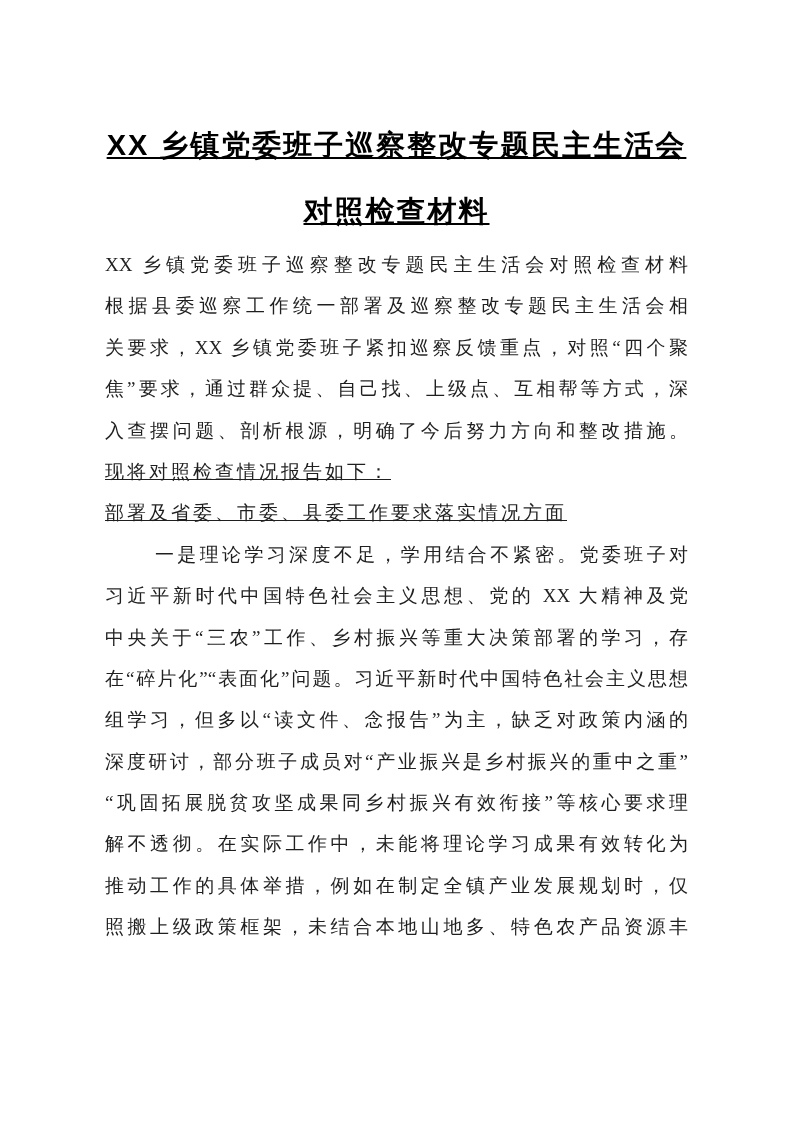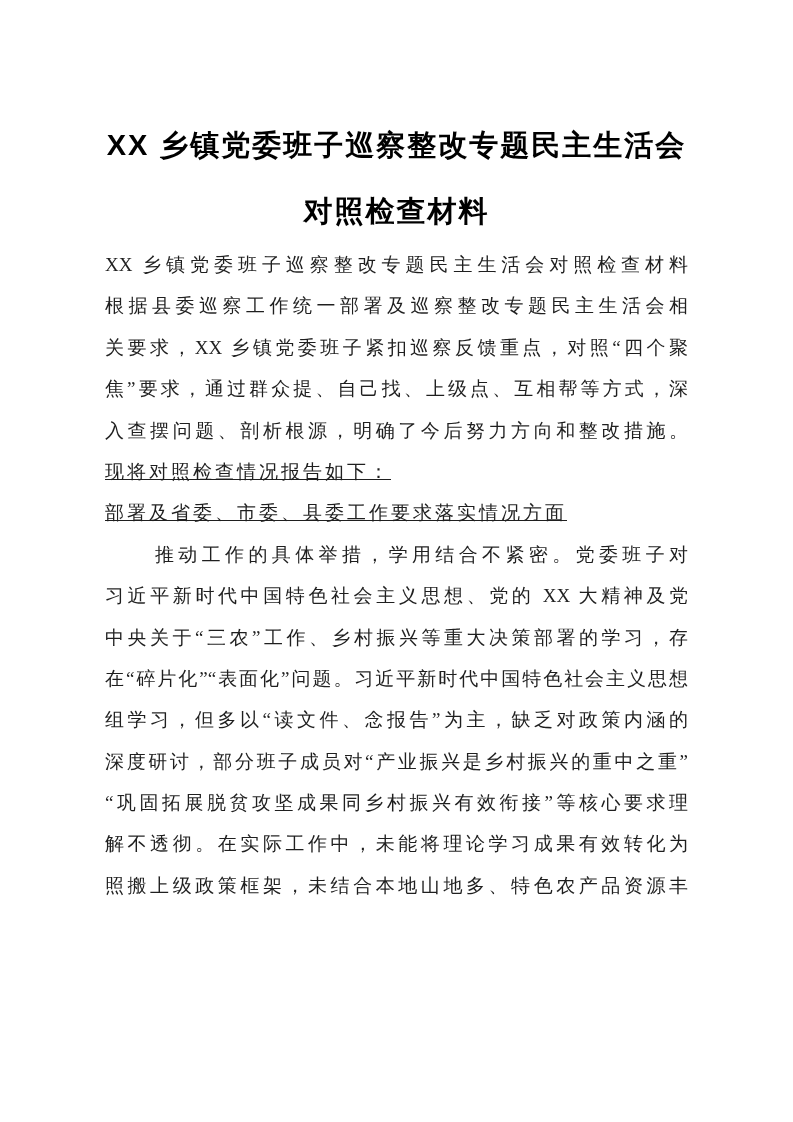--- a/index.html
+++ b/index.html
@@ -12,20 +12,21 @@
     width: 793px;
     height: 1122px;
     background: #ffffff;
     overflow: hidden;
     font-family: "Liberation Serif", serif;
   }
   .title-block {
     padding-top: 112px;
     text-align: center;
     color: #000000;
+    text-decoration: underline;
   }
   .title-line {
     font-family: "Liberation Sans", sans-serif;
     font-weight: 700;
     font-size: 29px;
     line-height: 66px;
     letter-spacing: 2px;
     white-space: nowrap;
   }
   .body-text {
@@ -63,24 +64,25 @@
   </div>
 
   <div class="body-text">
     <div class="line">XX 乡镇党委班子巡察整改专题民主生活会对照检查材料</div>
     <div class="line">根据县委巡察工作统一部署及巡察整改专题民主生活会相</div>
     <div class="line">关要求，XX 乡镇党委班子紧扣巡察反馈重点，对照“四个聚</div>
     <div class="line">焦”要求，通过群众提、自己找、上级点、互相帮等方式，深</div>
     <div class="line">入查摆问题、剖析根源，明确了今后努力方向和整改措施。</div>
     <div class="line end">现将对照检查情况报告如下：</div>
     <div class="line end">部署及省委、市委、县委工作要求落实情况方面</div>
-    <div class="line indent">推动工作的具体举措，学用结合不紧密。党委班子对</div>
+    <div class="line indent">一是理论学习深度不足，学用结合不紧密。党委班子对</div>
     <div class="line">习近平新时代中国特色社会主义思想、党的 XX 大精神及党</div>
     <div class="line">中央关于“三农”工作、乡村振兴等重大决策部署的学习，存</div>
     <div class="line">在“碎片化”“表面化”问题。习近平新时代中国特色社会主义思想</div>
     <div class="line">组学习，但多以“读文件、念报告”为主，缺乏对政策内涵的</div>
     <div class="line">深度研讨，部分班子成员对“产业振兴是乡村振兴的重中之重”</div>
     <div class="line">“巩固拓展脱贫攻坚成果同乡村振兴有效衔接”等核心要求理</div>
     <div class="line">解不透彻。在实际工作中，未能将理论学习成果有效转化为</div>
+    <div class="line">推动工作的具体举措，例如在制定全镇产业发展规划时，仅</div>
     <div class="line">照搬上级政策框架，未结合本地山地多、特色农产品资源丰</div>
   </div>
 
 </div>
 
 </body></html>

